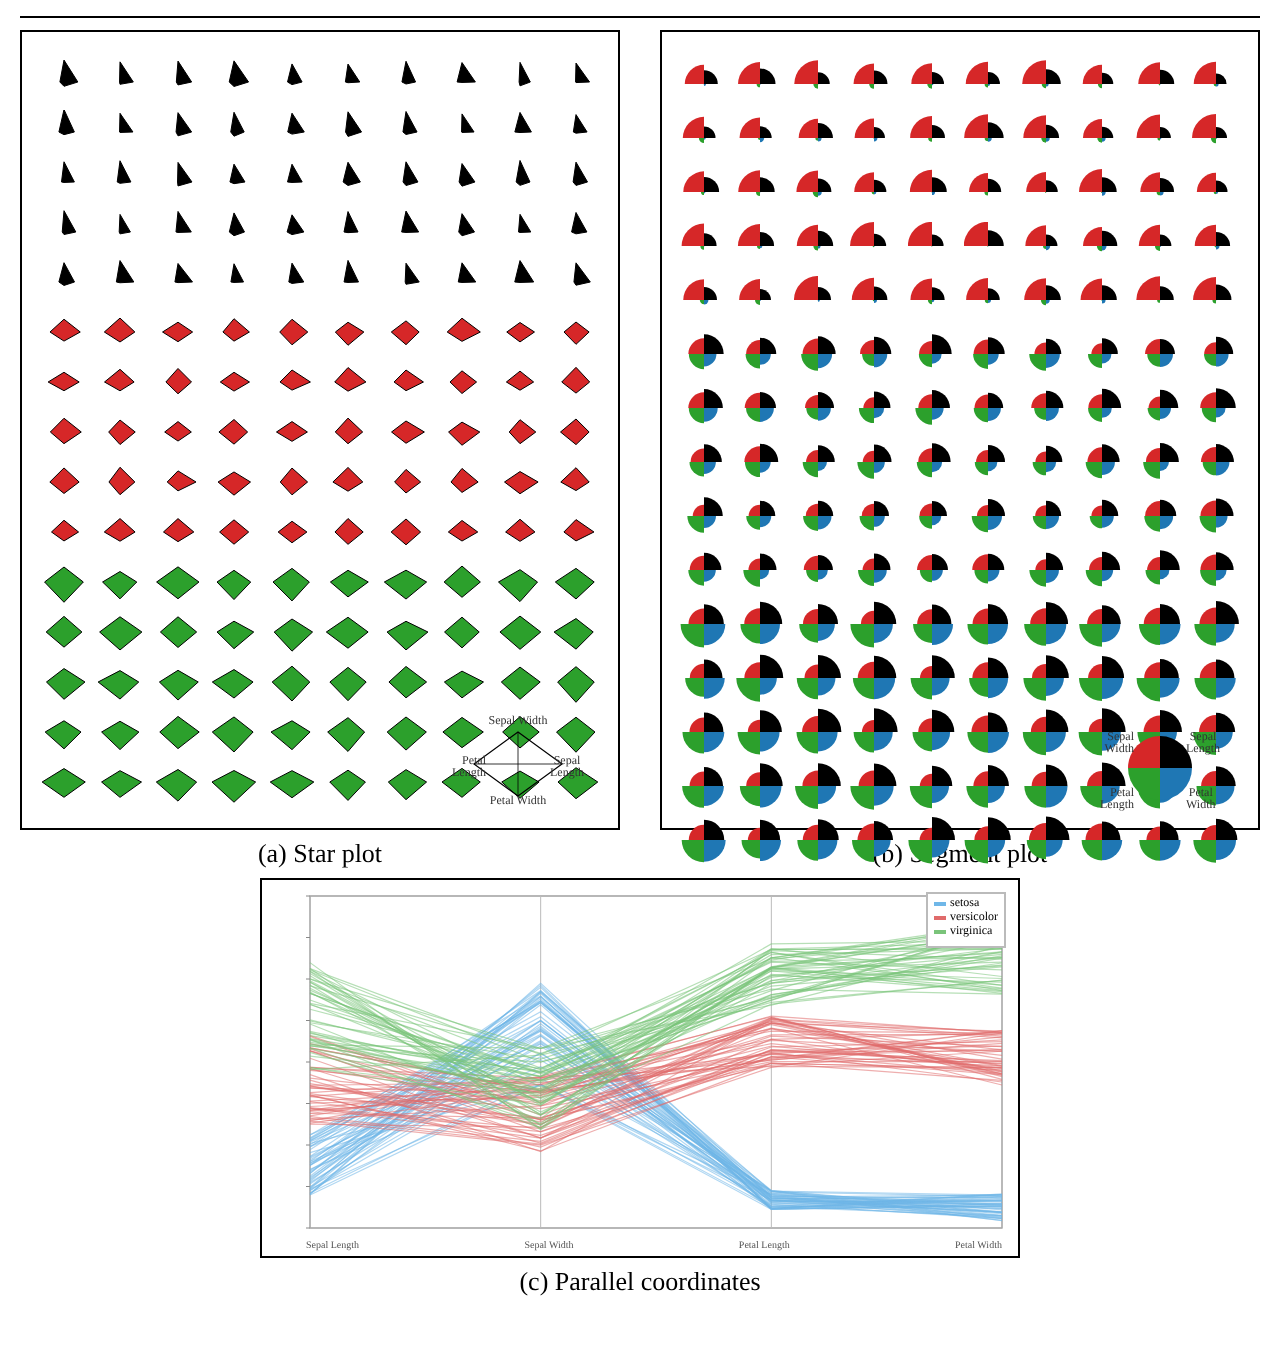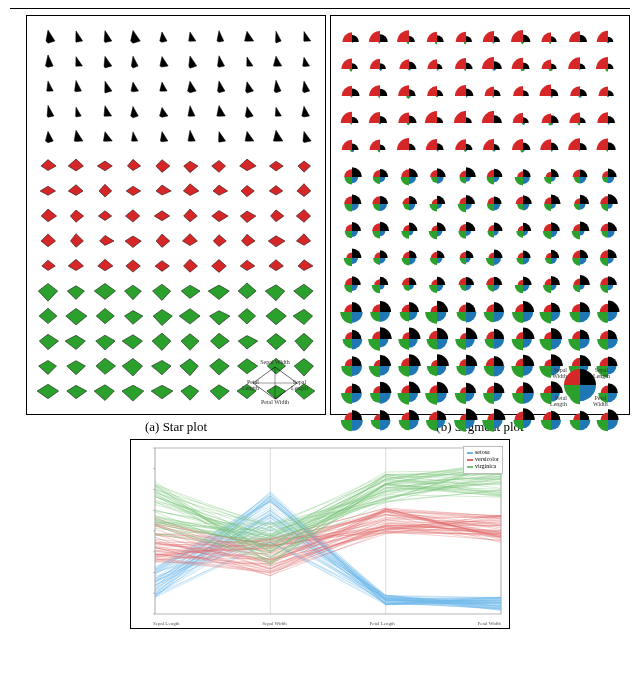--- a/index.html
+++ b/index.html
@@ -1,17 +1,17 @@
 <!DOCTYPE html>
 <html><head>
 <meta charset="utf-8">
 <style>
   html,body{margin:0;padding:0;background:#fff;font-family:"Times New Roman",serif;font-size:14px;color:#000}
   .page{width:640px;height:681px;position:relative;box-sizing:border-box;padding:8px 10px}
-  .toprow{display:flex;gap:4px;justify-content:flex-end}
+  .toprow{display:flex;gap:4px;justify-content:space-between}
   .panel{border:1px solid #000;box-sizing:border-box;position:relative;background:#fff}
   .panel-a{width:300px;height:400px}
   .panel-b{width:300px;height:400px}
   .cap{text-align:center;font-size:13px;margin-top:4px}
   .grid{position:absolute;left:8px;right:8px;top:14px;display:grid;grid-template-columns:repeat(10,1fr);gap:3px 3px}
   .cell{display:flex;align-items:center;justify-content:center}
   .star{display:block}
   .seg{display:block}
   .legend-star{position:absolute;right:20px;bottom:8px;font-size:6px;color:#333;text-align:center}
   .legend-seg{position:absolute;right:22px;bottom:8px;font-size:6px;color:#333;text-align:center}
@@ -2193,15 +2193,16 @@
       <div><span class="sw" style="background:#e06b6b"></span><span>versicolor</span></div>
       <div><span class="sw" style="background:#7ac47a"></span><span>virginica</span></div>
     </div>
     <div class="axis-lbl-row">
       <span>Sepal Length</span>
       <span>Sepal Width</span>
       <span>Petal Length</span>
       <span>Petal Width</span>
     </div>
   </div>
+  <div class="cap">(c) Parallel coordinates</div>
 </div>
 
 </div>
 
 </body></html>

